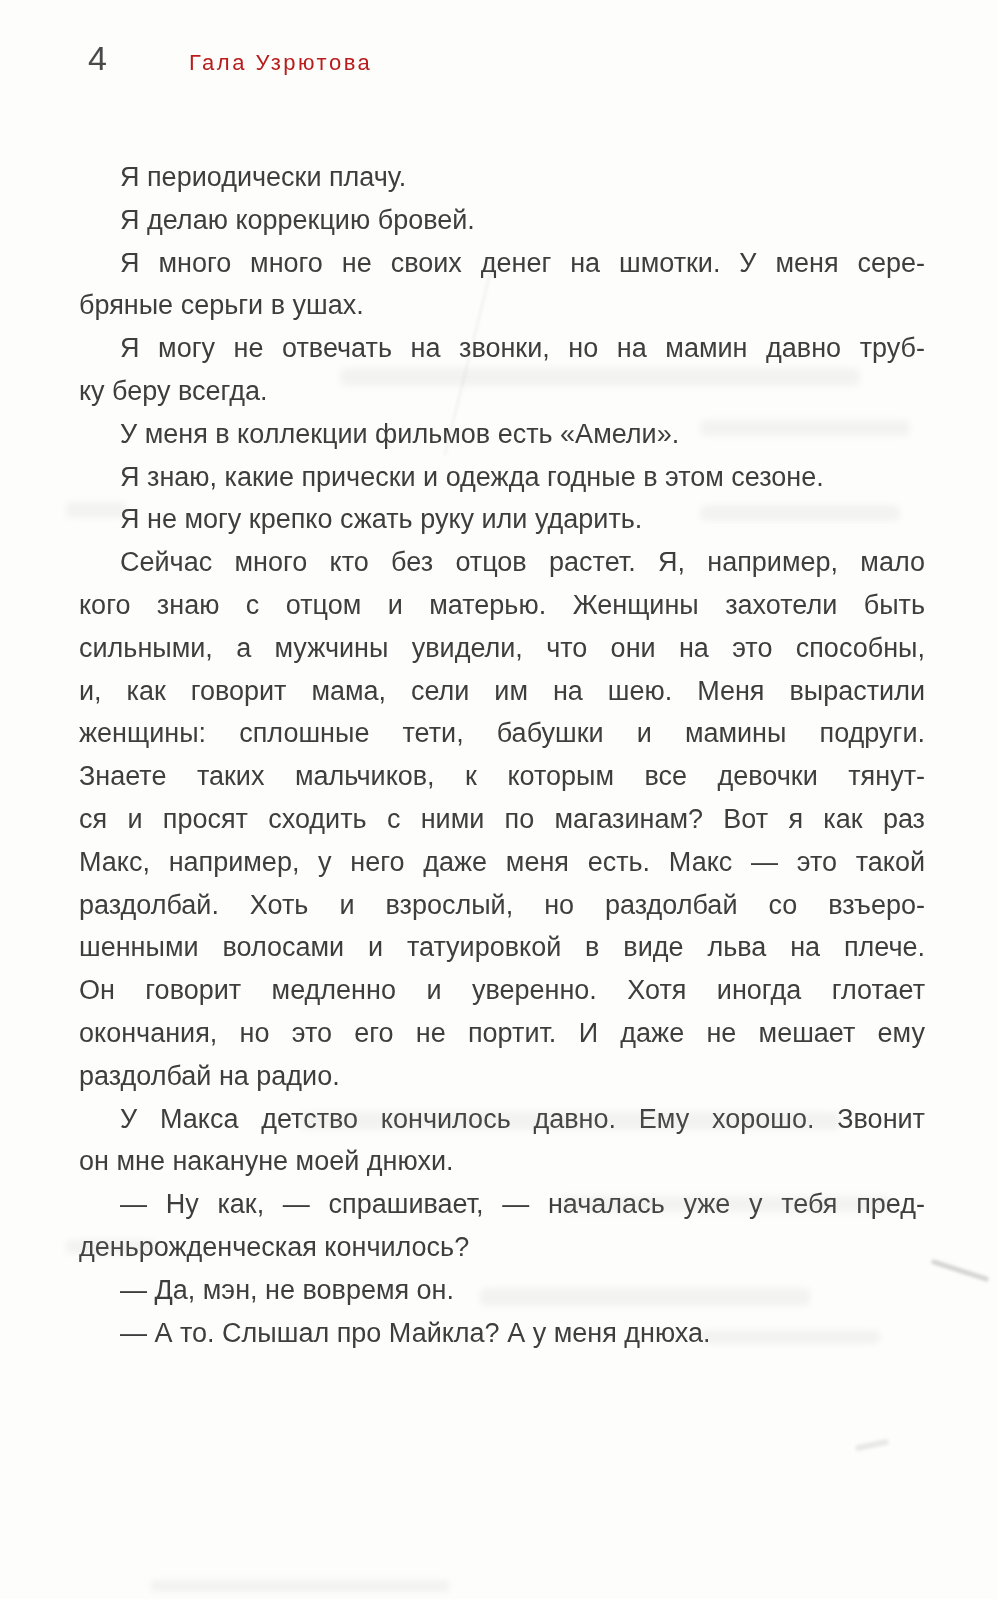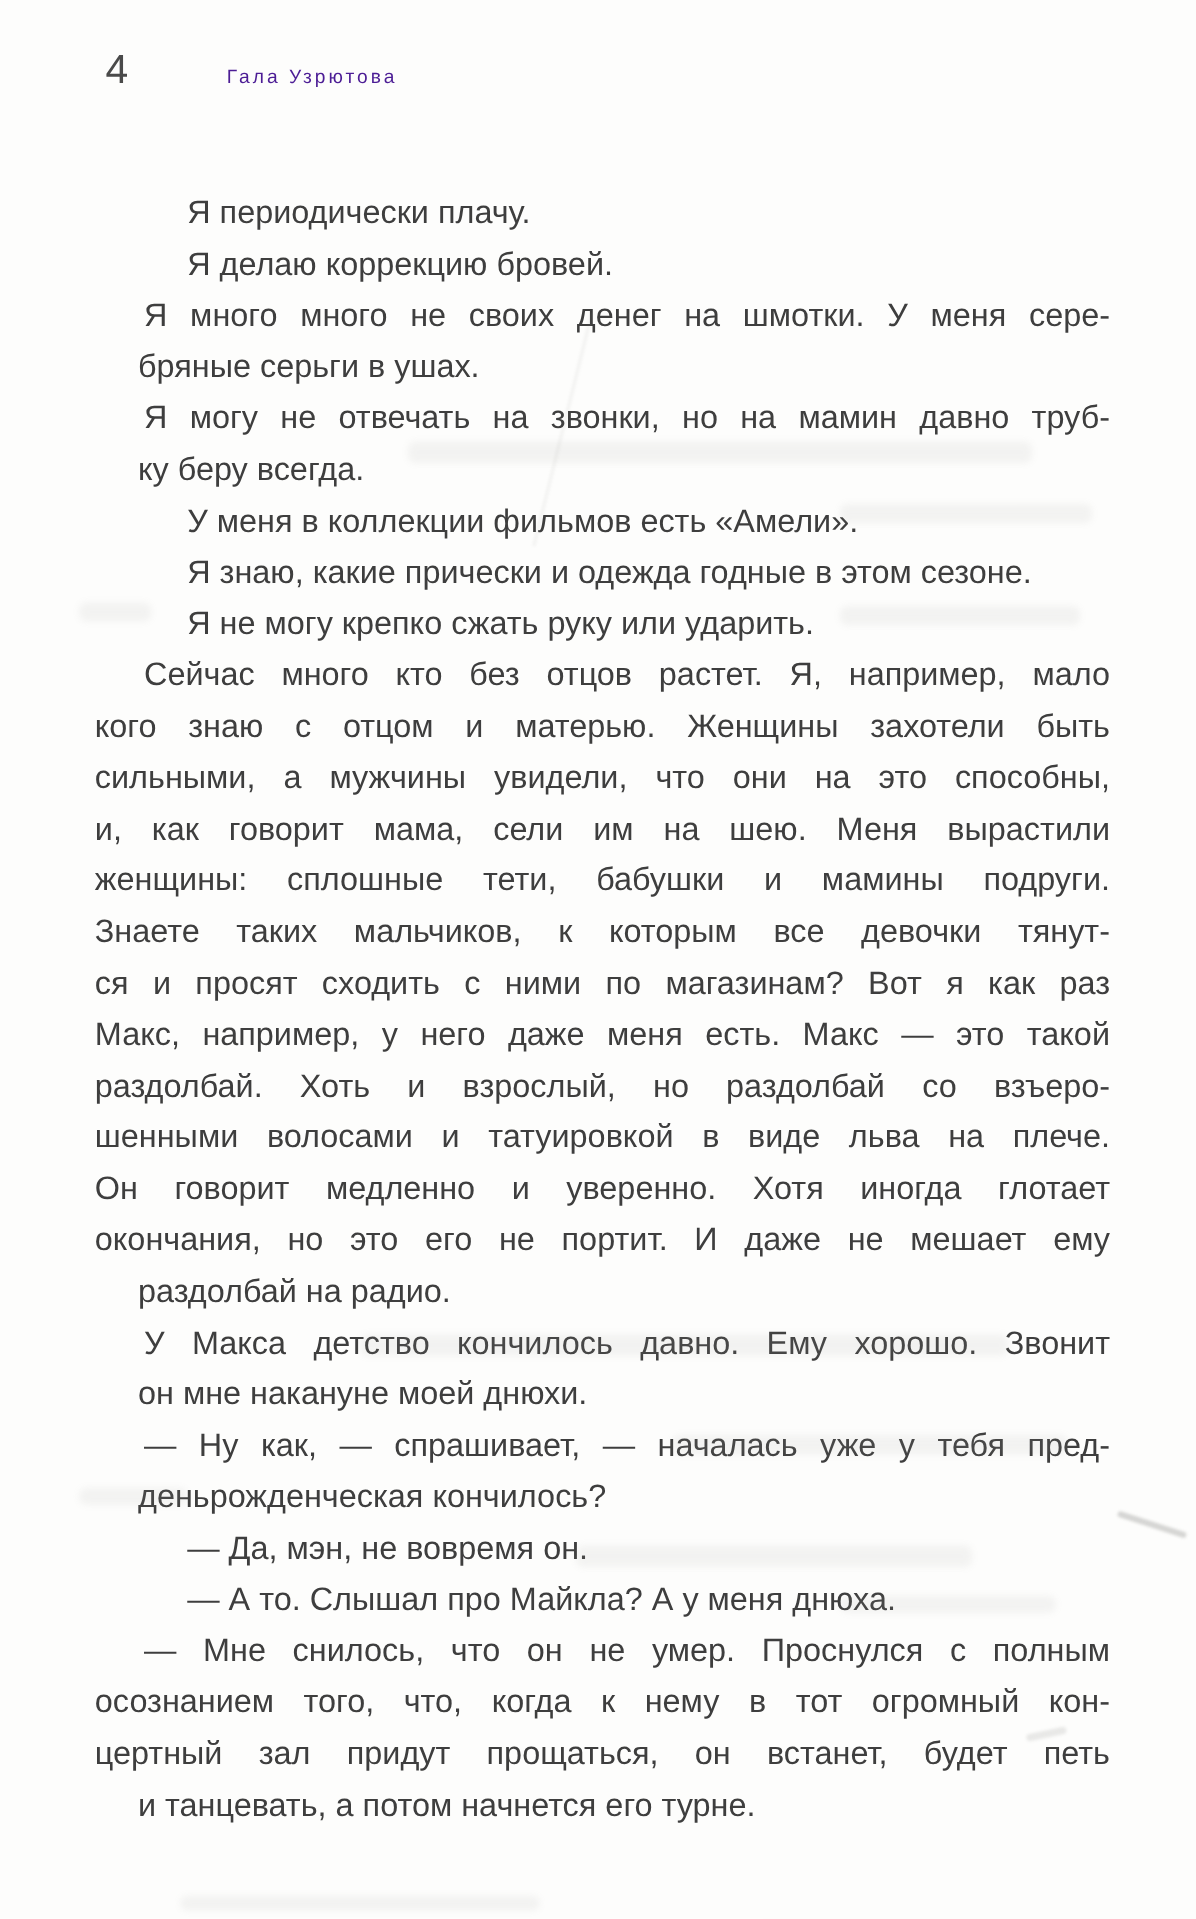--- a/index.html
+++ b/index.html
@@ -32,24 +32,24 @@
   .page-number {
     display: inline-block;
     font-size: 34px;
     line-height: 40px;
     color: #4a4a4a;
     vertical-align: baseline;
   }
   .running-header {
     display: inline-block;
     margin-left: 82px;
-    font-size: 16px;
+    font-size: 22px;
     line-height: 40px;
     letter-spacing: 2.5px;
-    color: #4c1d95;
+    color: #b91c1c;
     vertical-align: baseline;
   }
   
   .text-body {
     position: absolute;
     top: 156px;
     left: 79px;
     width: 846px;
     color: #3e3e3e;
     font-size: 27px;
@@ -61,21 +61,20 @@
   .line {
     height: 42.8px;
     line-height: 42.8px;
     text-align: justify;
     text-align-last: justify;
     overflow: visible;
   }
   .line.last {
     text-align: left;
     text-align-last: left;
-    margin-left: 36px;
   }
   .line.first {
     text-indent: 41px;
   }
   
   .artifact {
     position: absolute;
     background: #9a9a96;
     opacity: 0.10;
     filter: blur(3px);
@@ -171,26 +170,20 @@
       <div class="para">
         <div class="line first">— Ну как, — спрашивает, — началась уже у тебя пред-</div>
         <div class="line last">деньрожденческая кончилось?</div>
       </div>
       <div class="para">
         <div class="line first last">— Да, мэн, не вовремя он.</div>
       </div>
       <div class="para">
         <div class="line first last">— А то. Слышал про Майкла? А у меня днюха.</div>
       </div>
-      <div class="para">
-        <div class="line first">— Мне снилось, что он не умер. Проснулся с полным</div>
-        <div class="line">осознанием того, что, когда к нему в тот огромный кон-</div>
-        <div class="line">цертный зал придут прощаться, он встанет, будет петь</div>
-        <div class="line last">и танцевать, а потом начнется его турне.</div>
-      </div>
     </div>
 
   <div class="artifact a1"></div>
   <div class="artifact a2"></div>
   <div class="artifact a3"></div>
   <div class="artifact a4"></div>
   <div class="artifact a5"></div>
   <div class="artifact a6"></div>
   <div class="artifact a7"></div>
   <div class="artifact a8"></div>

